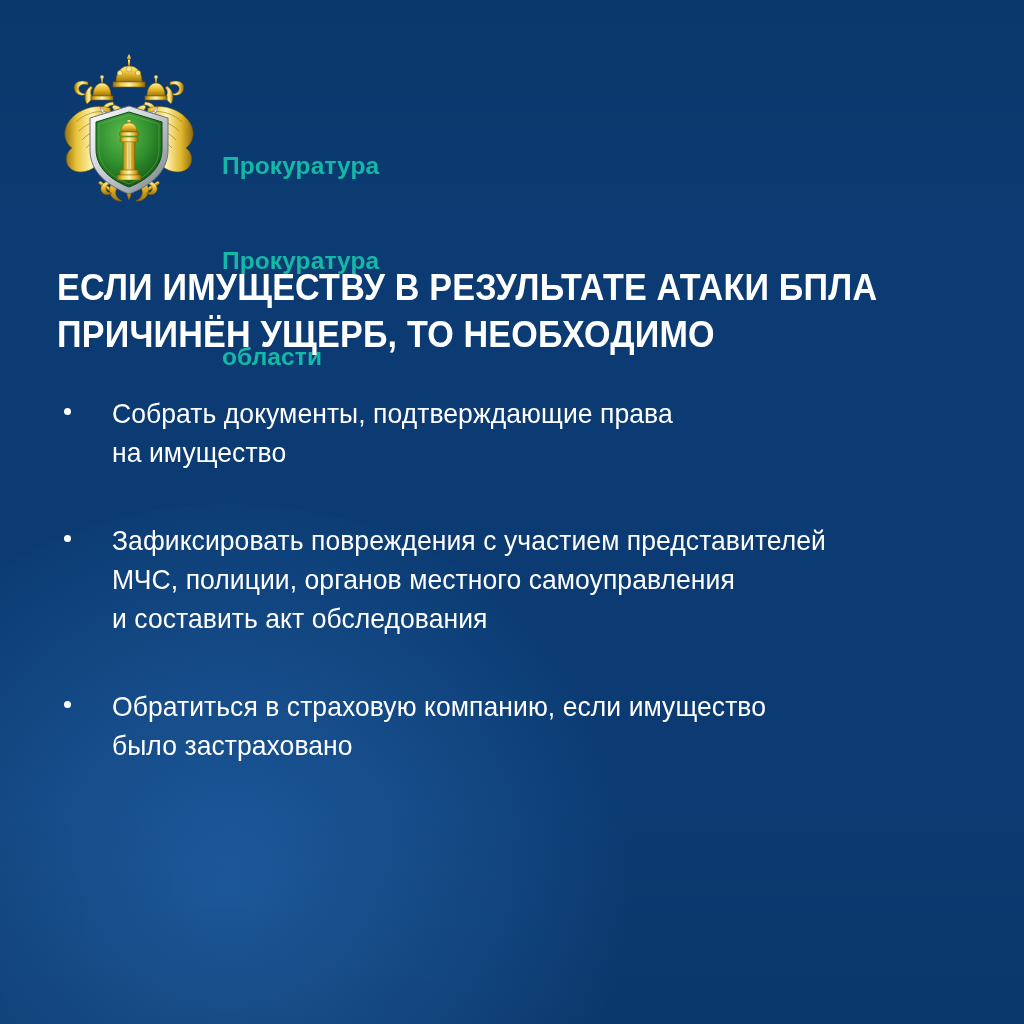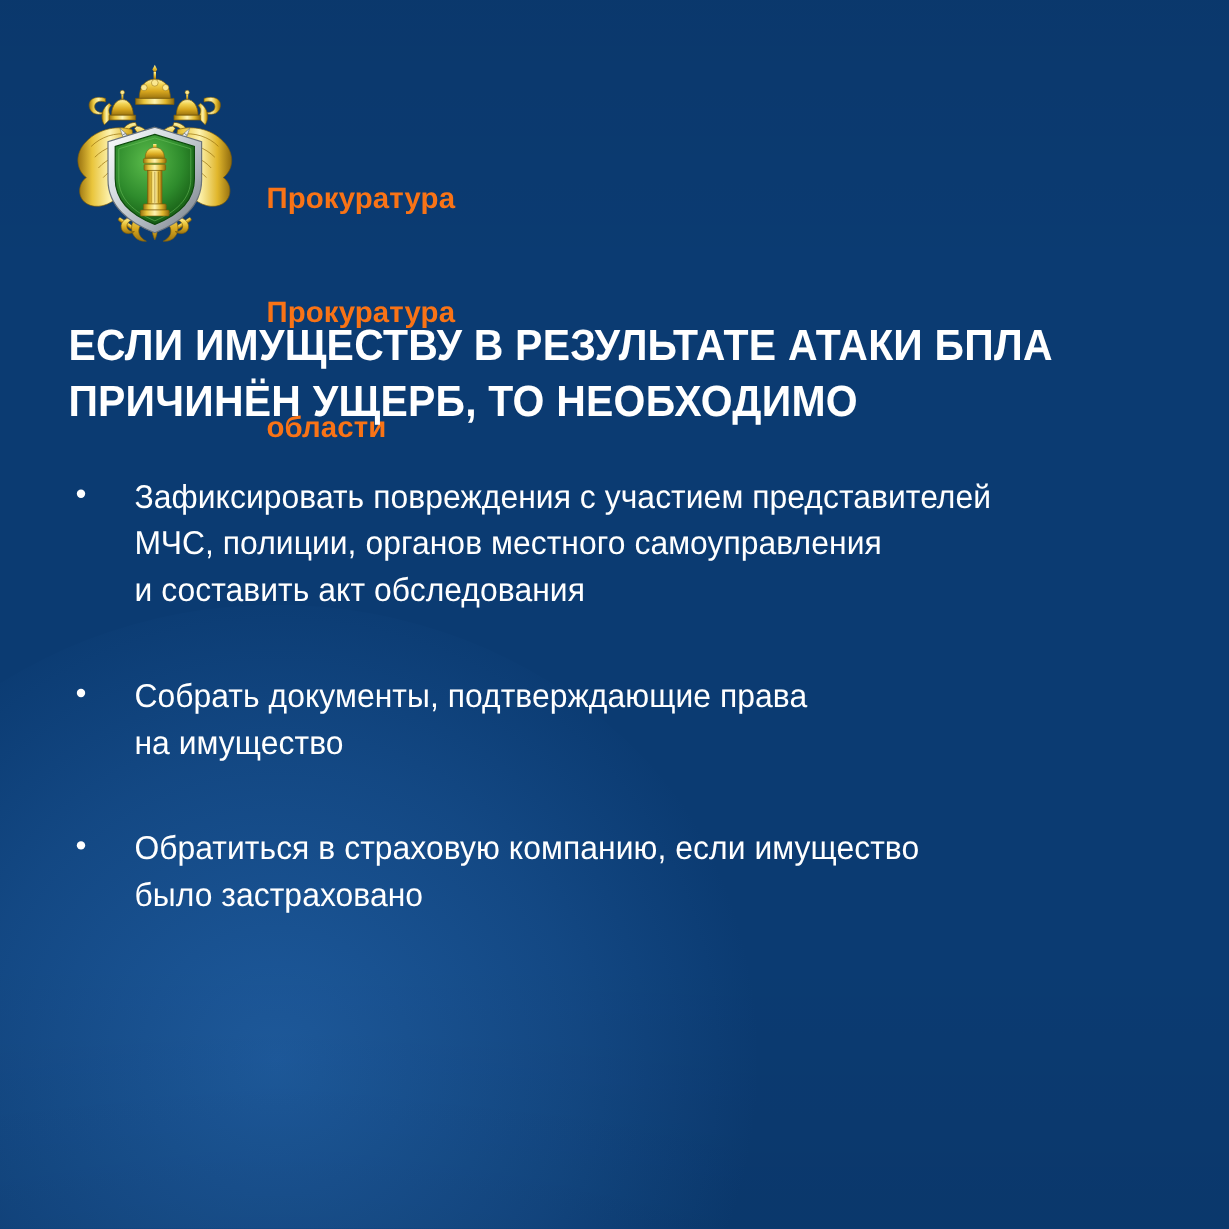--- a/index.html
+++ b/index.html
@@ -81,21 +81,21 @@
   }
   .emblem {
     width: 142px;
     height: 160px;
     flex: 0 0 auto;
     display: block;
   }
   .brand-text {
     margin-left: 22px;
     margin-top: 40px;
-    color: #f97316;
+    color: #14b8a6;
     font-size: 24.5px;
     font-weight: bold;
     line-height: 1.30;
     letter-spacing: 0.1px;
     white-space: pre;
   }
   .brand-text div { display: block; }
 
   
   .headline {
@@ -302,31 +302,31 @@
     <div class="headline">
       <div>ЕСЛИ ИМУЩЕСТВУ В РЕЗУЛЬТАТЕ АТАКИ БПЛА</div>
       <div>ПРИЧИНЁН УЩЕРБ, ТО НЕОБХОДИМО</div>
     </div>
 
     <div class="bullets">
 
       <div class="bullet-item">
         <span class="bullet-dot"></span>
         <div class="bullet-text">
+          <div>Собрать документы, подтверждающие права</div>
+          <div>на имущество</div>
+        </div>
+      </div>
+
+      <div class="bullet-item">
+        <span class="bullet-dot"></span>
+        <div class="bullet-text">
           <div>Зафиксировать повреждения с участием представителей</div>
           <div>МЧС, полиции, органов местного самоуправления</div>
           <div>и составить акт обследования</div>
-        </div>
-      </div>
-
-      <div class="bullet-item">
-        <span class="bullet-dot"></span>
-        <div class="bullet-text">
-          <div>Собрать документы, подтверждающие права</div>
-          <div>на имущество</div>
         </div>
       </div>
 
 
       <div class="bullet-item">
         <span class="bullet-dot"></span>
         <div class="bullet-text">
           <div>Обратиться в страховую компанию, если имущество</div>
           <div>было застраховано</div>
         </div>

